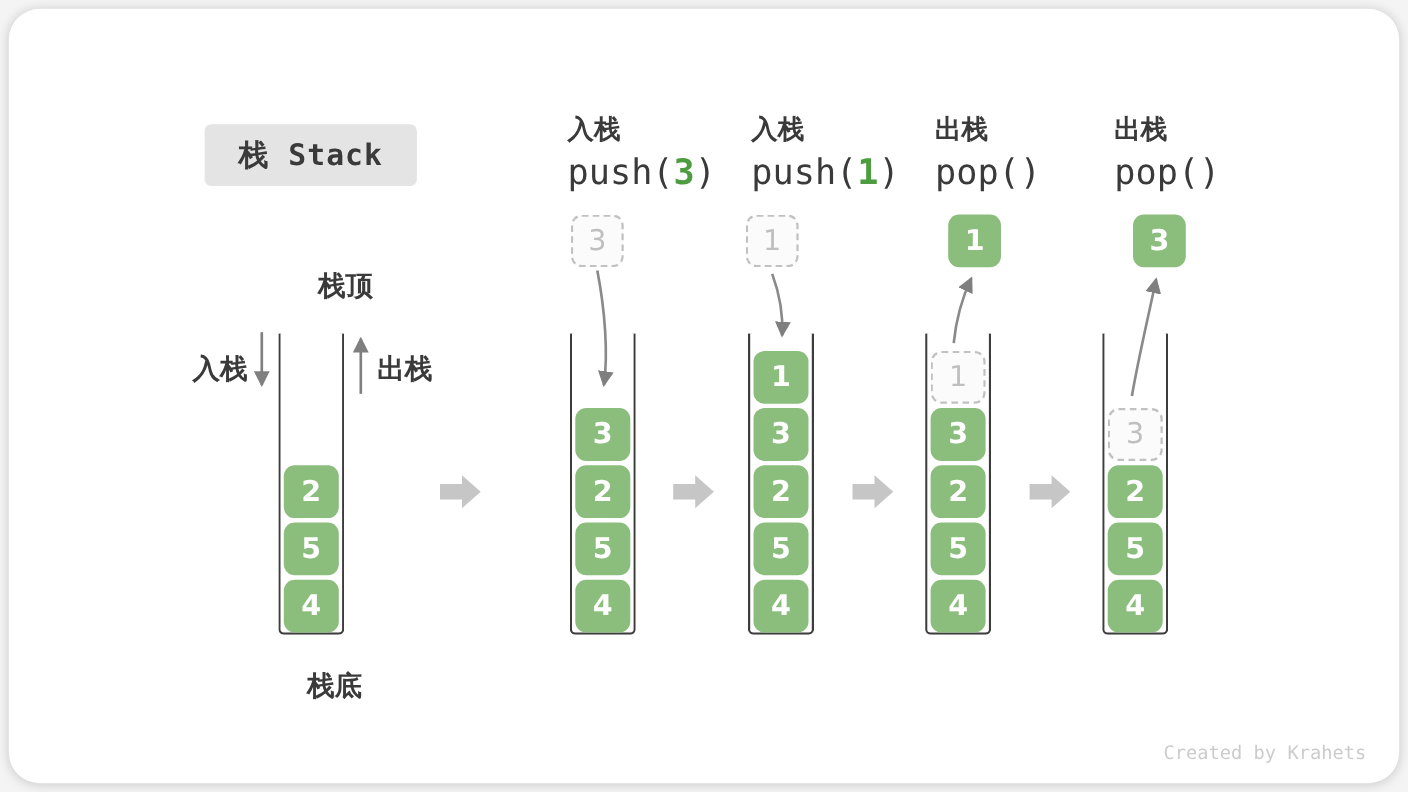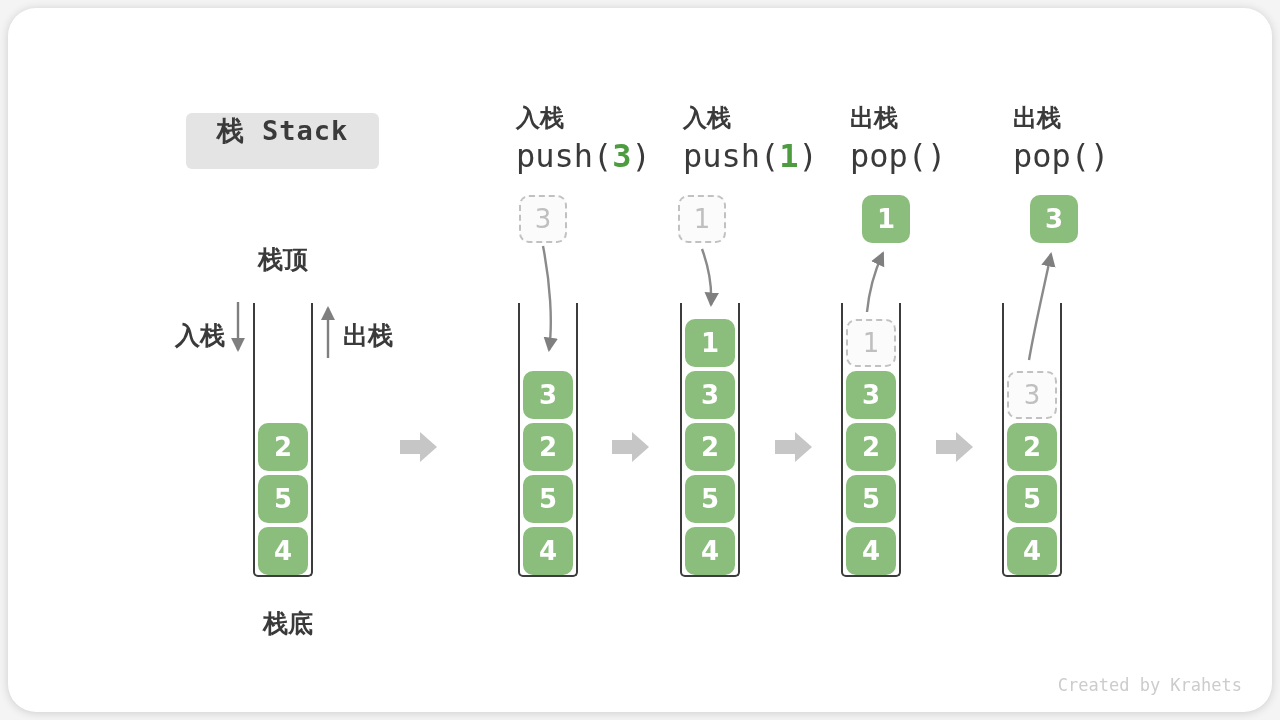--- a/index.html
+++ b/index.html
@@ -9,36 +9,36 @@
     font-family:"Liberation Sans",sans-serif;
   }
   .card{
     position:absolute;left:8px;top:8px;right:8px;bottom:8px;
     background:#ffffff;border-radius:28px;
     box-shadow:0 1px 10px rgba(0,0,0,0.16);
   }
   .title-box{
     position:absolute;left:186px;top:113px;width:193px;height:56px;
     background:#E4E4E4;border-radius:6px;
-    display:flex;align-items:flex-start;justify-content:center;
+    display:flex;align-items:center;justify-content:center;
     font-family:"DejaVu Sans Mono",monospace;font-weight:bold;font-size:27px;
     color:#3A3A3A;letter-spacing:1px;
   }
   .hdr{position:absolute;top:104px;}
   .hdr-op{
     font-weight:bold;font-size:24px;color:#3A3A3A;line-height:28px;margin-bottom:9px;
   }
   .hdr-code{
     font-family:"DejaVu Sans Mono",monospace;font-size:32px;color:#3A3A3A;line-height:30px;
   }
   .hdr-code .arg{color:#4E9C40;font-weight:bold;}
   .lbl{
     position:absolute;font-weight:bold;font-size:25px;color:#3A3A3A;white-space:nowrap;
   }
-  .lbl.centered{transform:translateX(-50%);}
+  .lbl.centered{transform:translateX(-50%);margin-left:31px;}
   .stack{
     position:absolute;top:303px;width:60px;height:274px;box-sizing:border-box;
     border-left:2px solid #3C3C3C;border-right:2px solid #3C3C3C;border-bottom:2px solid #3C3C3C;
     border-radius:0 0 5px 5px;background:transparent;
   }
   .stack-item{
     position:absolute;left:3px;width:50px;height:48px;border-radius:10px;box-sizing:border-box;
     display:flex;align-items:center;justify-content:center;
     font-family:"DejaVu Sans",sans-serif;font-size:26px;
   }
@@ -81,21 +81,21 @@
 <div class="hdr" style="left:850px">
   <div class="hdr-op">出栈</div>
   <div class="hdr-code"><span>pop()</span><span class="arg"></span><span></span></div>
 </div>
 <div class="hdr" style="left:1013px">
   <div class="hdr-op">出栈</div>
   <div class="hdr-code"><span>pop()</span><span class="arg"></span><span></span></div>
 </div>
 
 <div class="lbl centered" style="left:283px;top:243px">栈顶</div>
-<div class="lbl centered" style="left:288px;top:607px">栈底</div>
+<div class="lbl centered" style="left:273px;top:607px">栈底</div>
 <div class="lbl" style="left:175px;top:319px">入栈</div>
 <div class="lbl" style="left:343px;top:319px">出栈</div>
 
 <div class="float-box ghost" style="left:519px">3</div>
 <div class="float-box ghost" style="left:678px">1</div>
 <div class="float-box solid" style="left:862px">1</div>
 <div class="float-box solid" style="left:1030px">3</div>
 
 <div class="stack" style="left:253px">
     <div class="stack-item solid" style="top: 120px;">2</div>

